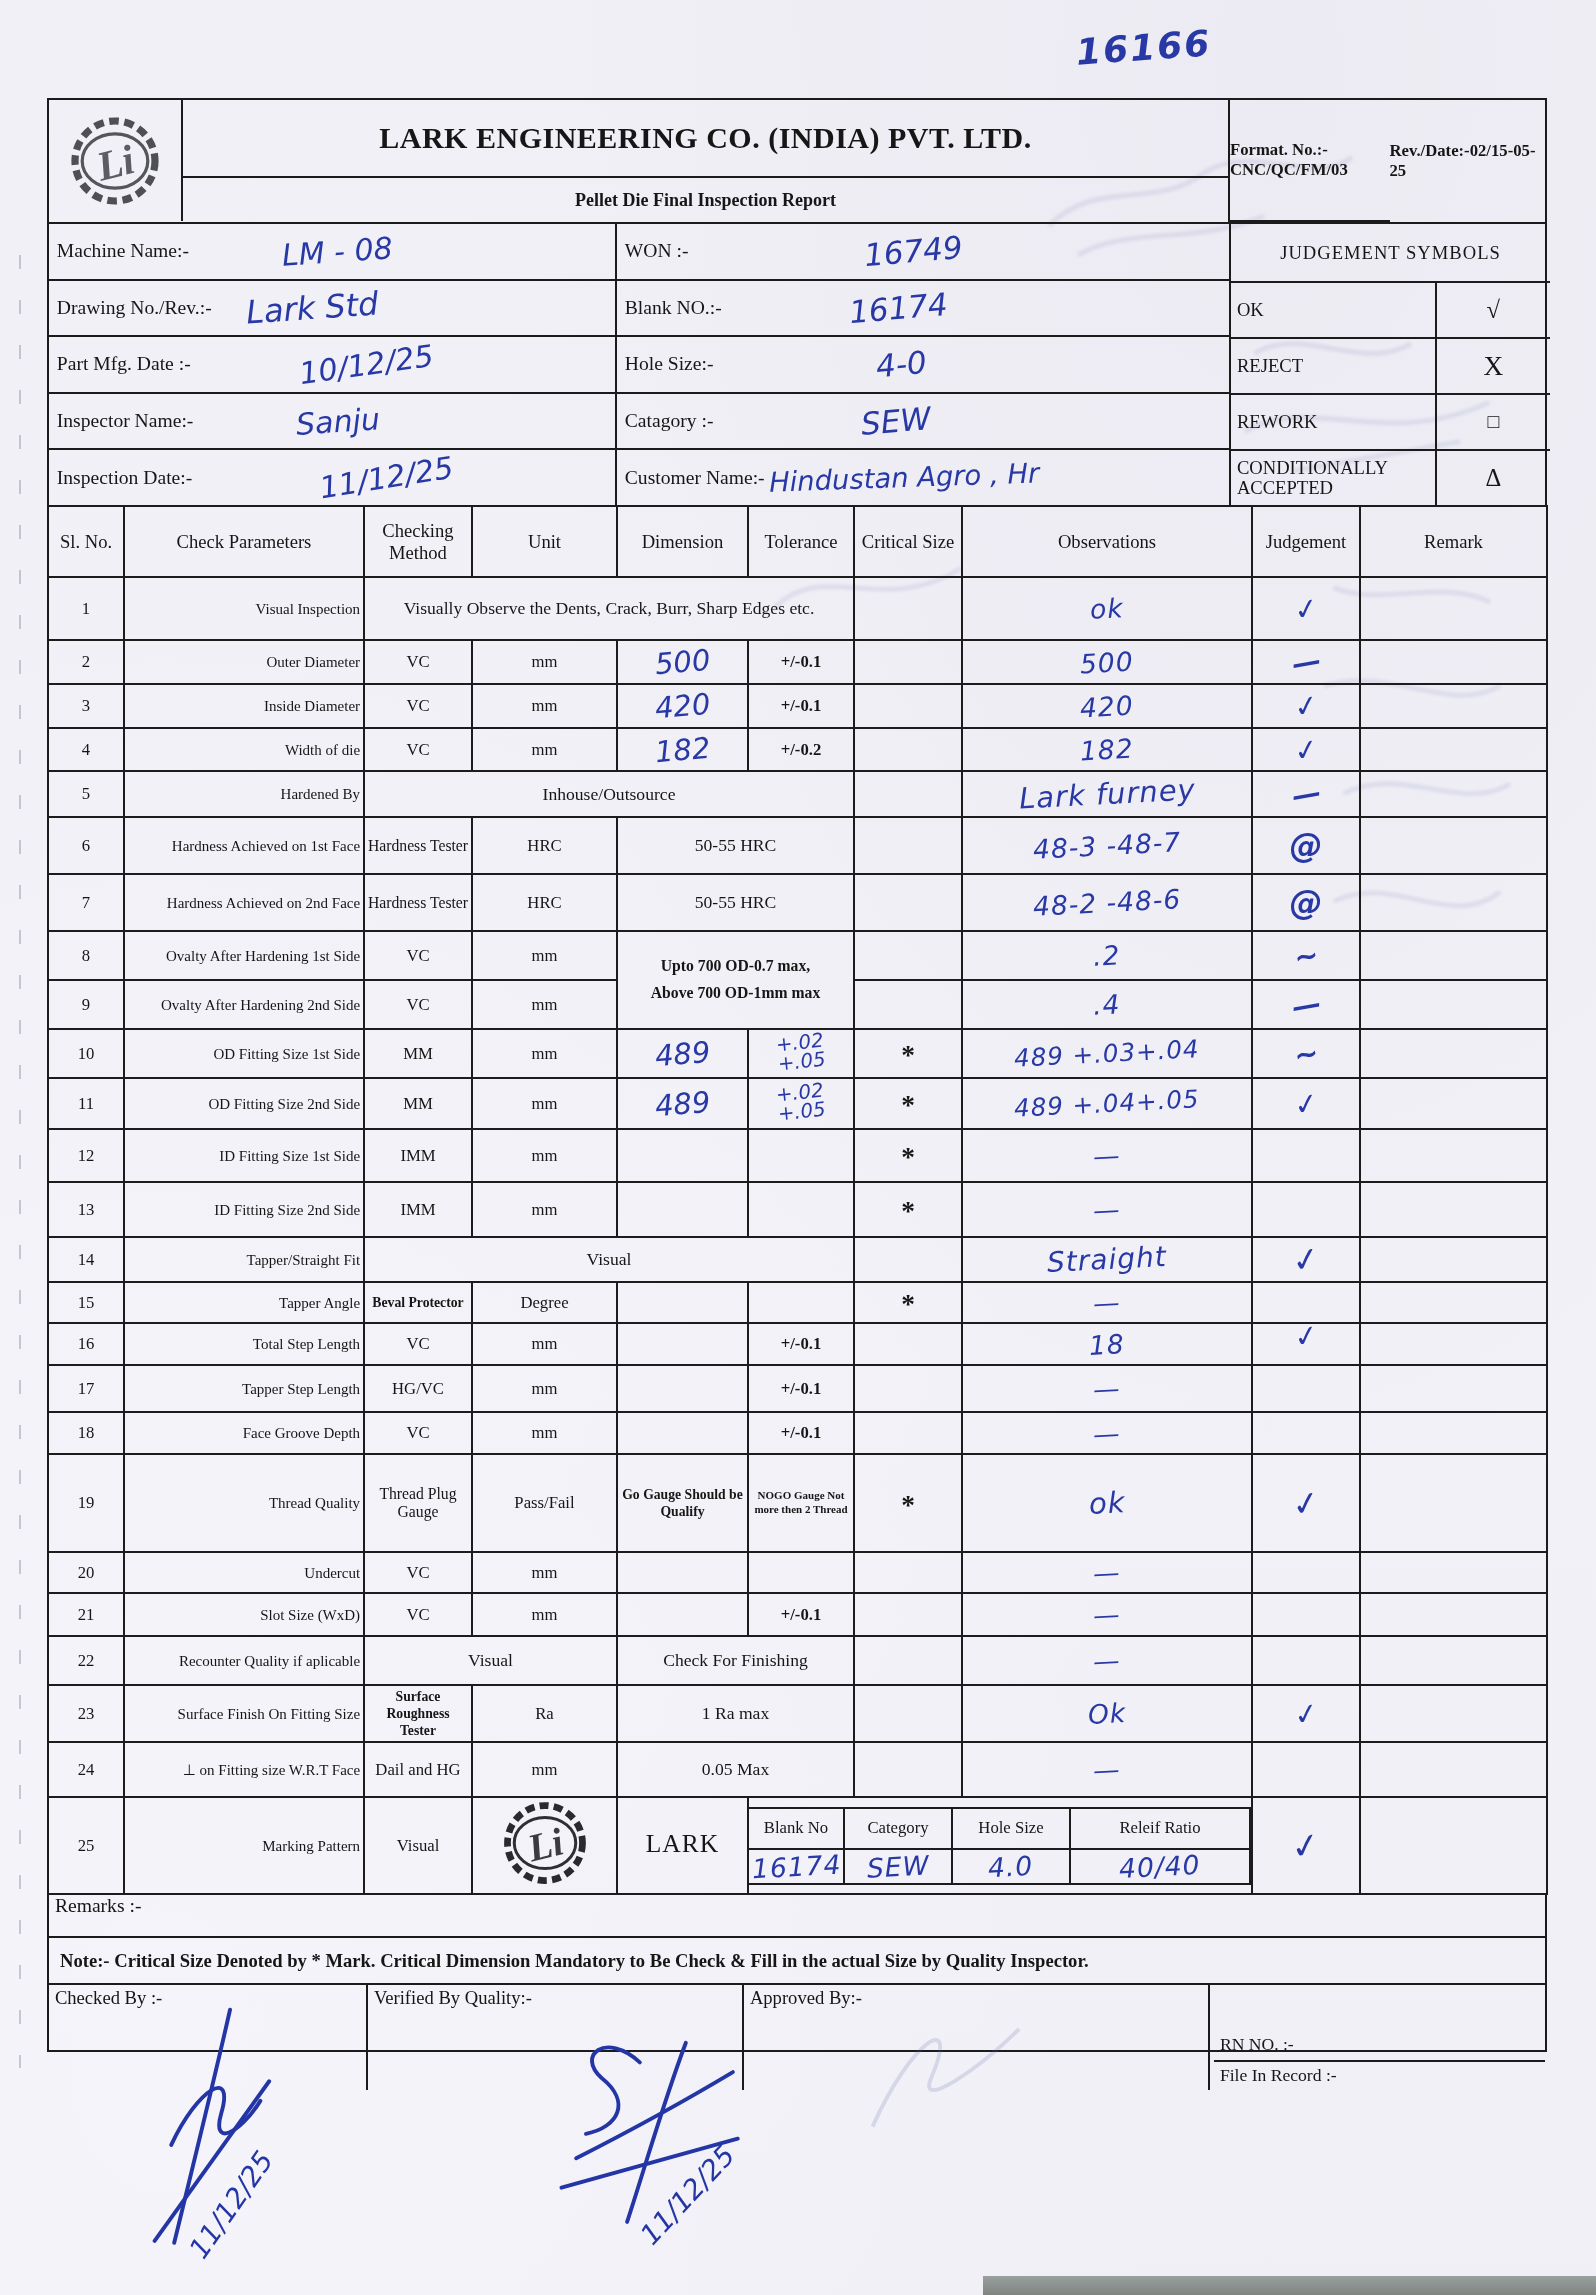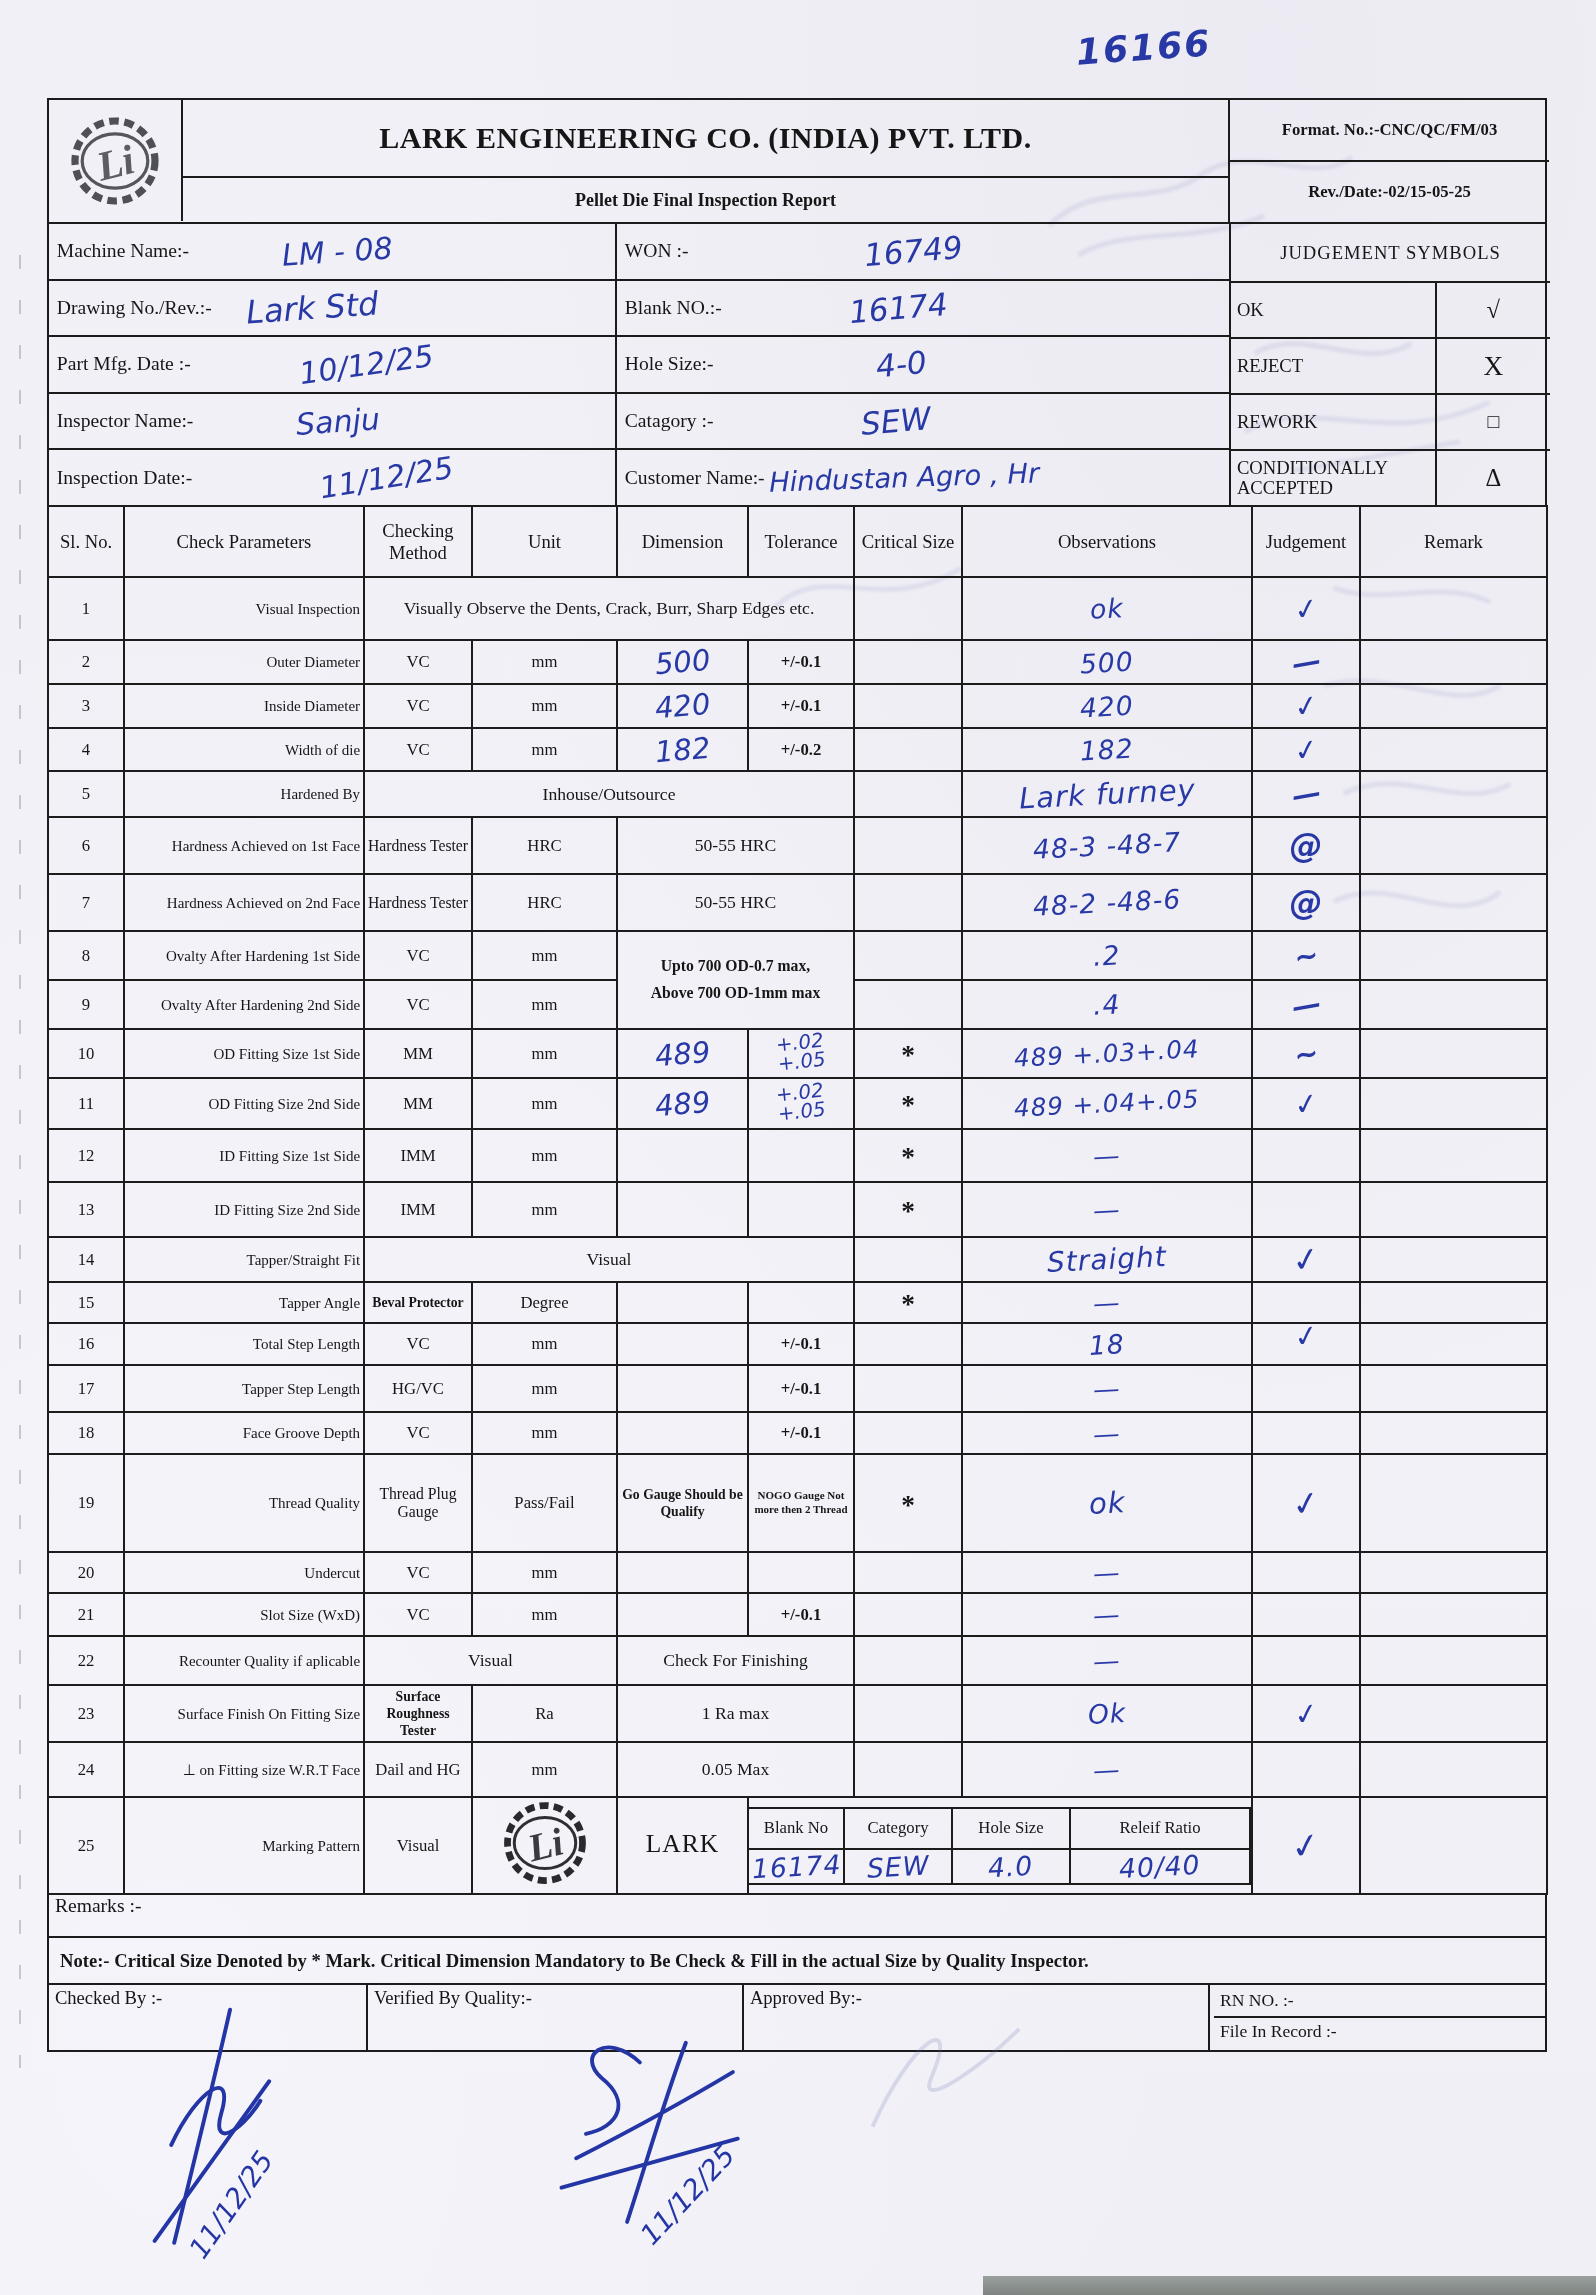--- a/index.html
+++ b/index.html
@@ -16,21 +16,21 @@
   .graybar{position:absolute;left:983px;top:2276px;width:614px;height:19.6px;
     background:linear-gradient(180deg,#9aa09d,#7d827f);}
   .doc{position:absolute;left:47px;top:98px;width:1500px;}
   
   .hdr{display:grid;grid-template-columns:134px 1047px 319px;border:2.9px solid #1b1b1b;border-bottom:none;}
   .hdr .logo-cell{border-right:2px solid #1b1b1b;display:flex;align-items:center;justify-content:center;height:121px;}
   .hdr .title-cell{border-right:2px solid #1b1b1b;display:flex;flex-direction:column;}
   .company{height:76px;display:flex;align-items:center;justify-content:center;
     font-size:30px;font-weight:bold;letter-spacing:0.5px;border-bottom:2px solid #1b1b1b;}
   .subtitle{height:44px;display:flex;align-items:center;justify-content:center;font-size:18px;font-weight:bold;}
-  .fmt-cell{display:flex;flex-direction:column;}
+  .fmt-cell{display:flex;flex-direction:row;}
   .fmt-row{flex:1;display:flex;align-items:center;justify-content:center;font-size:16.7px;font-weight:bold;}
   .fmt-row:first-child{border-bottom:2px solid #1b1b1b;}
   
   .info{display:grid;grid-template-columns:566px 616px 319px;border:2.9px solid #1b1b1b;border-bottom:none;}
   .info-col{display:flex;flex-direction:column;}
   .info-col.mid{border-left:2px solid #1b1b1b;border-right:2px solid #1b1b1b;}
   .info-row{flex:1;border-bottom:2px solid #1b1b1b;display:flex;align-items:center;position:relative;min-height:54px;}
   .info-row:last-child{border-bottom:none;}
   .ilabel{font-size:19.6px;padding-left:7.8px;white-space:nowrap;}
   
@@ -63,21 +63,21 @@
   .subtbl tr.shead td{font-size:16.7px;border-bottom:2px solid #1c1c1c;height:37px;}
   .lark-cell{display:flex;align-items:flex-end;justify-content:center;height:100%;font-size:25.5px;letter-spacing:1px;padding-bottom:3.9px;}
   
   .remarks{border:2.9px solid #1b1b1b;border-top:none;height:41px;font-size:19.6px;padding-left:5.9px;display:flex;align-items:flex-start;}
   .noteblk{border:2.9px solid #1b1b1b;border-top:none;height:45px;font-size:18.6px;font-weight:bold;display:flex;align-items:center;padding-left:11px;}
   .legend{display:grid;grid-template-columns:319px 376px 466px 339px;border:2.9px solid #1b1b1b;border-top:none;height:37px;}
   .legend>div{display:flex;align-items:center;justify-content:center;font-size:18.6px;font-weight:bold;border-right:2px solid #1b1b1b;}
   .legend>div:last-child{border-right:none;}
   .footer{display:grid;grid-template-columns:319px 376px 466px 339px;border:2.9px solid #1b1b1b;border-top:none;height:65px;}
   .footer>div{border-right:2px solid #1b1b1b;font-size:18.6px;padding:2px 0 0 5.9px;}
-  .footer>div:last-child{border-right:none;padding:4px;}
+  .footer>div:last-child{border-right:none;padding:4px;margin-top:44px;}
   .rn-row{height:25.5px;border-bottom:2px solid #1b1b1b;padding:1px 0 0 5.9px;font-size:17.6px;}
   .file-row{padding:3.9px 0 0 5.9px;font-size:17.6px;}
   .topnum{position:absolute;left:1076px;top:27.4px;font-size:36px;transform:rotate(-4deg);font-weight:bold;letter-spacing:2px;}
   .ghost{position:absolute;opacity:.14;filter:blur(1.5px);}
   .sig{position:absolute;}
 </style>
 </head>
 <body>
 
 <div class="sheet">

